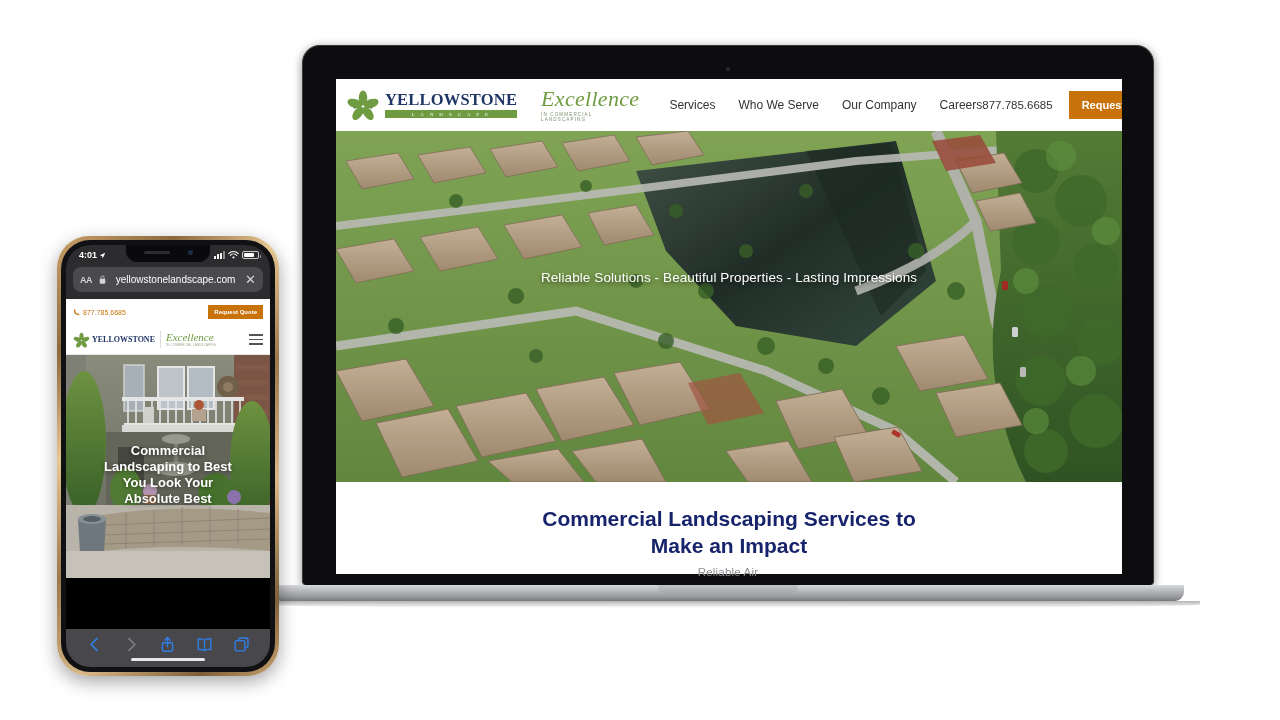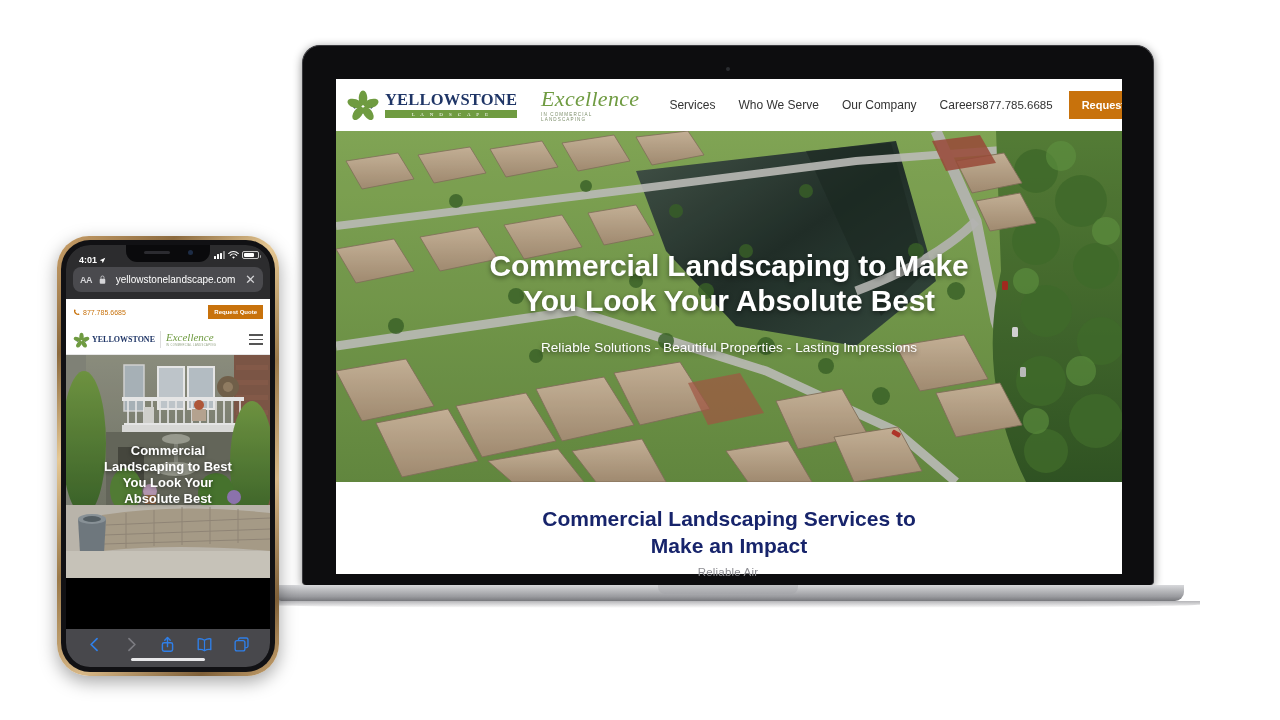--- a/index.html
+++ b/index.html
@@ -140,21 +140,21 @@
   .notch .spk {
     position: absolute; left: 18px; top: 6px; width: 26px; height: 3px;
     border-radius: 2px; background: #2b2b30;
   }
   .notch .cam {
     position: absolute; right: 17px; top: 5px; width: 5px; height: 5px;
     border-radius: 50%; background: #1d2c45;
   }
   .statusbar {
     height: 20px; background: #2c2c2e; color: #fff; position: relative;
-    display: flex; align-items: flex-end; z-index: 15;
+    display: flex; align-items: center; z-index: 15;
   }
   .sb-time {
     font-size: 9px; font-weight: bold; margin-left: 13px;
     display: flex; align-items: center; gap: 2px;
   }
   .sb-right {
     position: absolute; right: 11px; top: 0; bottom: 0;
     display: flex; align-items: center; gap: 3px;
   }
   .bars { display: flex; align-items: flex-end; gap: 1px; height: 8px; }
@@ -410,24 +410,20 @@
               <g>
                 <rect x="556" y="300" width="9" height="5" rx="1.5" fill="#c23b2e" transform="rotate(30 560 302)"></rect>
                 <rect x="676" y="196" width="6" height="10" rx="1.5" fill="#e8e8e8"></rect>
                 <rect x="684" y="236" width="6" height="10" rx="1.5" fill="#cfcfcf"></rect>
                 <rect x="666" y="150" width="6" height="9" rx="1.5" fill="#b22f22"></rect>
               </g>
             </svg>
             <div class="veil"></div>
 
             <div class="hero-copy">
-              <h1>
-                <span>Commercial Landscaping to Make</span><br>
-                <span>You Look Your Absolute Best</span>
-              </h1>
               <p>Reliable Solutions - Beautiful Properties - Lasting Impressions</p>
             </div>
           </div>
 
           <div class="band">
             <h2>
               <span>Commercial Landscaping Services to</span><br>
               <span>Make an Impact</span>
             </h2>
           </div>

